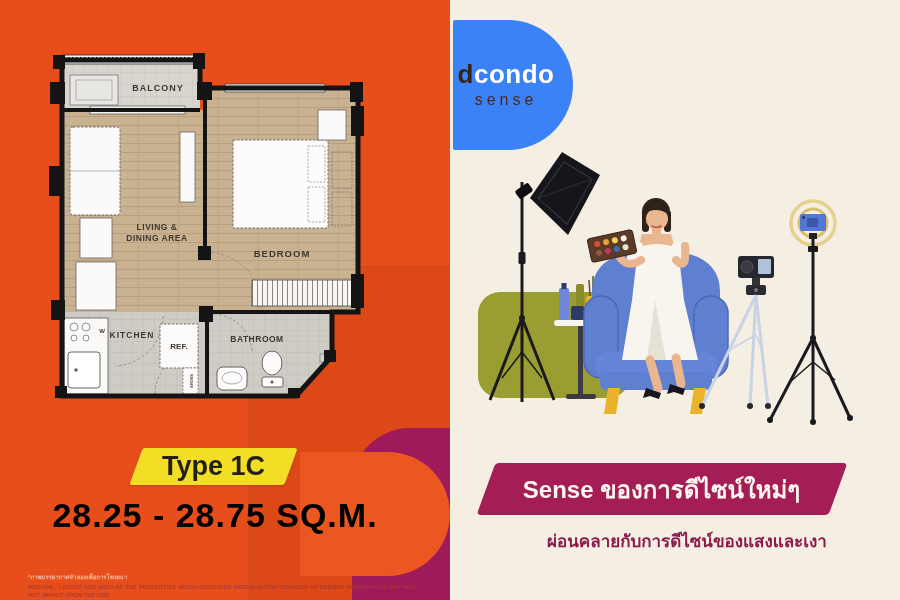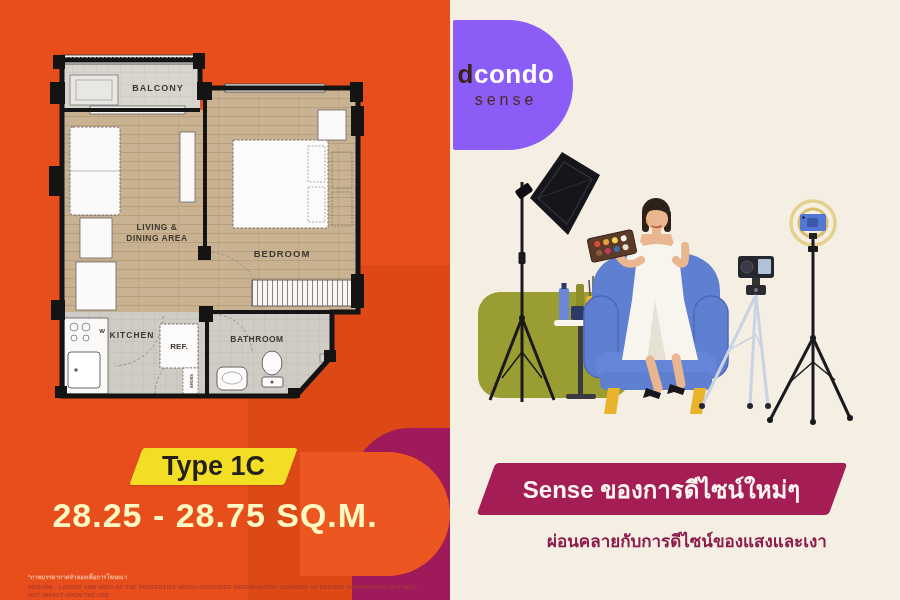--- a/index.html
+++ b/index.html
@@ -17,29 +17,29 @@
              background:#EC5620; border-radius:0 62px 62px 0; }
   .plan-svg { position:absolute; left:0; top:0; width:450px; height:600px; }
   svg text { font-family:"Liberation Sans", sans-serif; font-weight:bold; }
 
   .type-badge { position:absolute; left:136px; top:448px; width:155px; height:37px;
                 background:#F2DF25; transform:skewX(-20deg); border-radius:3px;
                 display:flex; align-items:center; justify-content:center;
                 box-shadow:0 1px 2px rgba(0,0,0,0.15); }
   .type-badge span { transform:skewX(20deg); font-size:27px; font-weight:bold; color:#241F17; }
   .area-text { position:absolute; left:0; top:496px; width:430px; text-align:center;
-               font-size:34px; font-weight:bold; color:#fef9c3; letter-spacing:1px; }
+               font-size:34px; font-weight:bold; color:#000000; letter-spacing:1px; }
   .disclaimer { position:absolute; left:28px; top:573px; width:400px; line-height:1.6; }
   .disclaimer .th { font-size:6px; color:rgba(250,205,180,0.85); font-weight:bold; }
   .disclaimer .en { font-size:5.5px; color:rgba(170,55,45,0.9); font-weight:bold; letter-spacing:0.2px; }
 
   
   .right-panel { position:relative; width:450px; height:600px; background:#F4EEE3; overflow:hidden; }
   .logo-d { position:absolute; left:3px; top:20px; width:120px; height:130px;
-            background:#8b5cf6; border-radius:2px 65px 65px 2px;
+            background:#3b82f6; border-radius:2px 65px 65px 2px;
             display:flex; flex-direction:column; align-items:center; justify-content:center;
             padding-right:14px; }
   .logo-word { font-size:26px; font-weight:bold; line-height:1; letter-spacing:0.5px; }
   .logo-word .d1 { color:#3A2314; }
   .logo-word .rest { color:#FFFFFF; }
   .logo-sub { font-size:16px; font-weight:normal; color:#4A2B19; letter-spacing:4px; margin-top:4px; }
   .illus-svg { position:absolute; left:0; top:0; width:450px; height:600px; }
 
   .headline-badge { position:absolute; left:36px; top:463px; width:352px; height:52px;
                     background:#A51D55; transform:skewX(-20deg); border-radius:4px;

